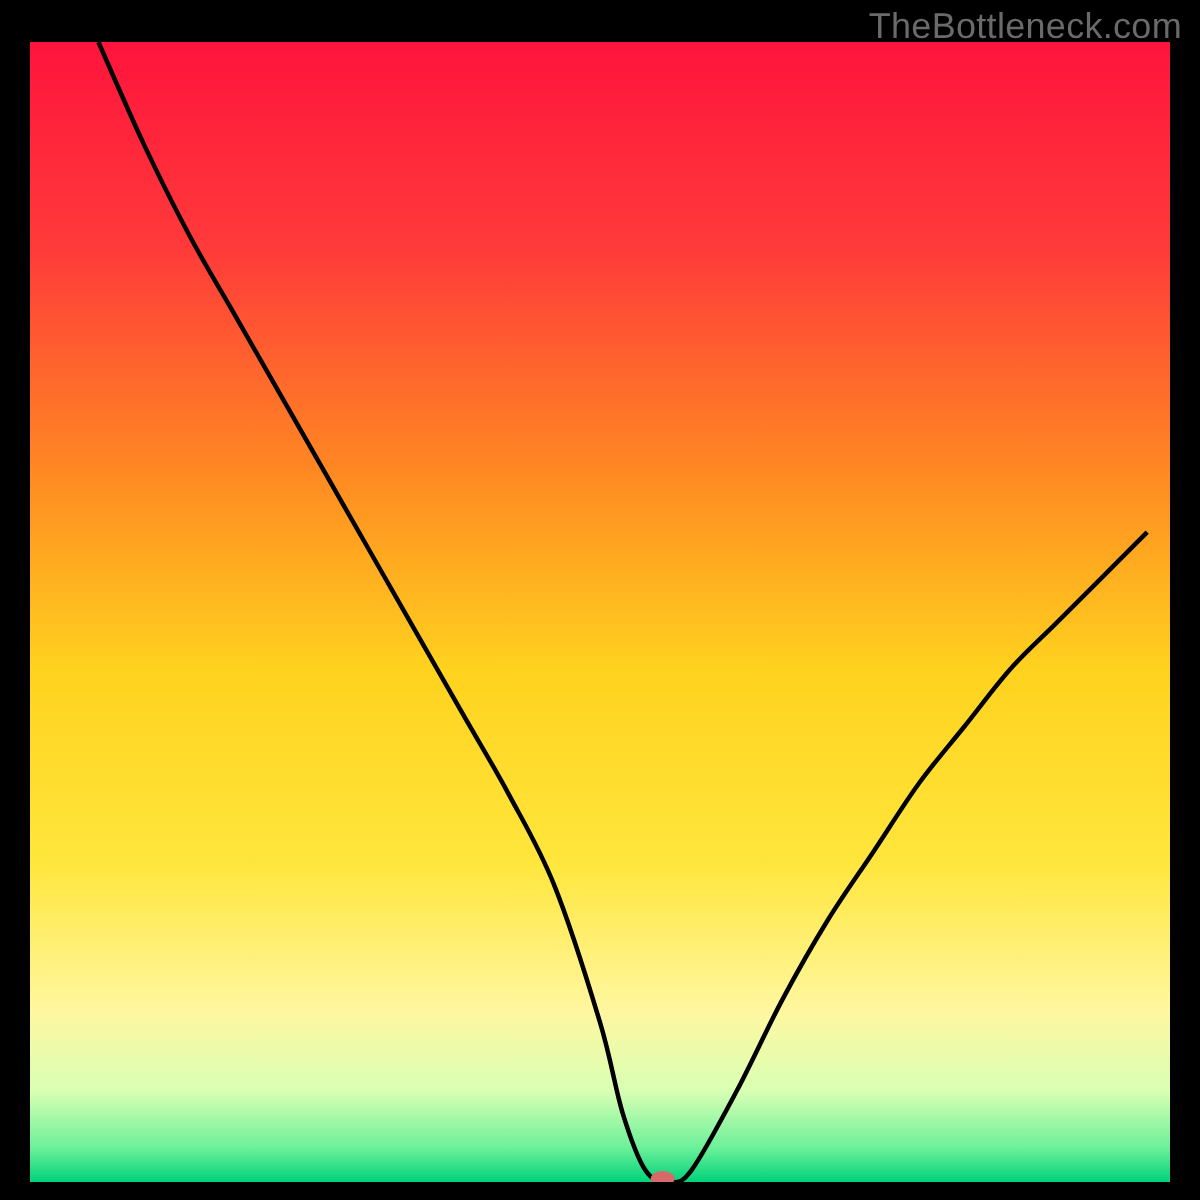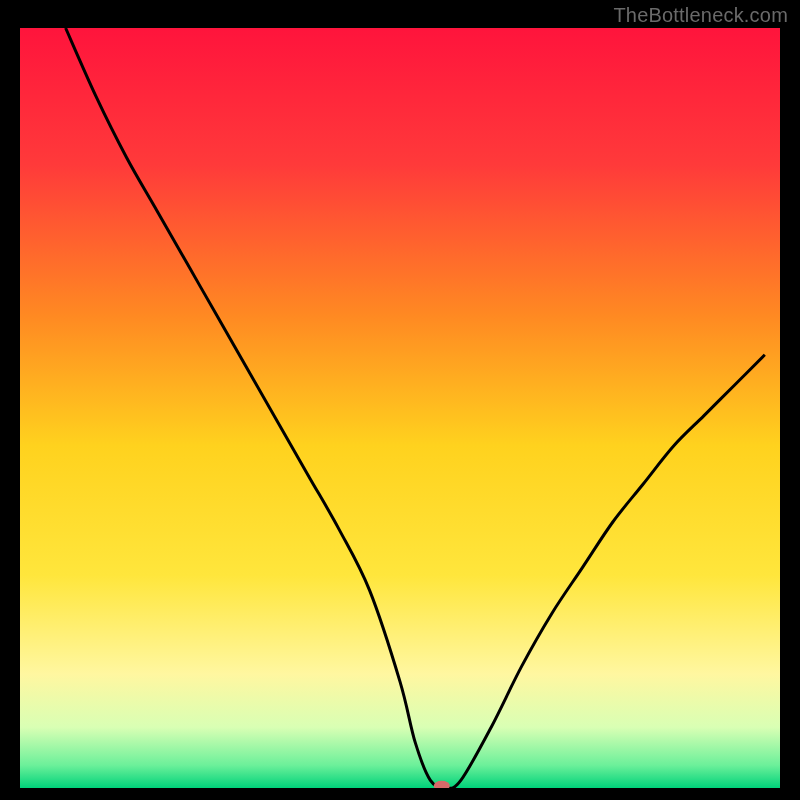--- a/index.html
+++ b/index.html
@@ -15,21 +15,21 @@
     position: relative;
     width: 800px;
     height: 800px;
     background: #000;
   }
   .watermark {
     position: absolute;
     top: 4px;
     right: 12px;
     color: #6a6a6a;
-    font-size: 20px;
+    font-size: 24px;
     font-weight: 500;
     font-family: Arial, sans-serif;
     z-index: 20;
     letter-spacing: 0.2px;
   }
   .plot-wrap {
     position: absolute;
     left: 20px;
     top: 28px;
     width: 760px;

